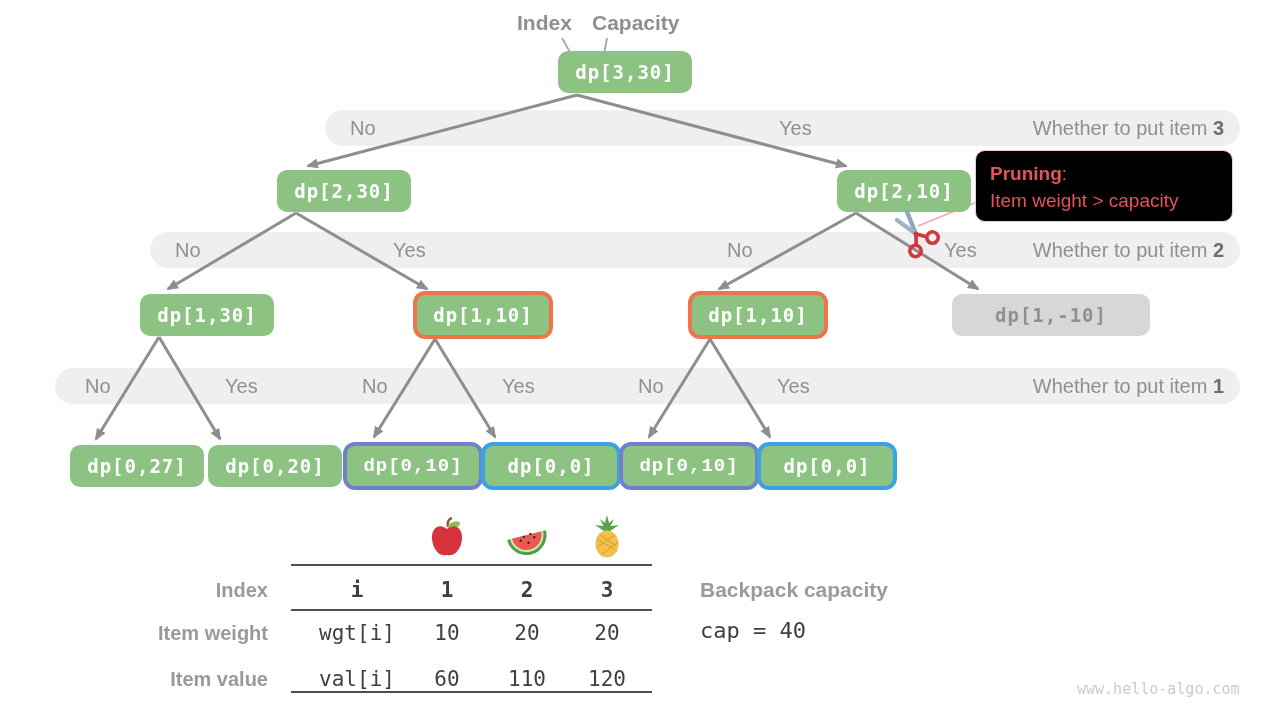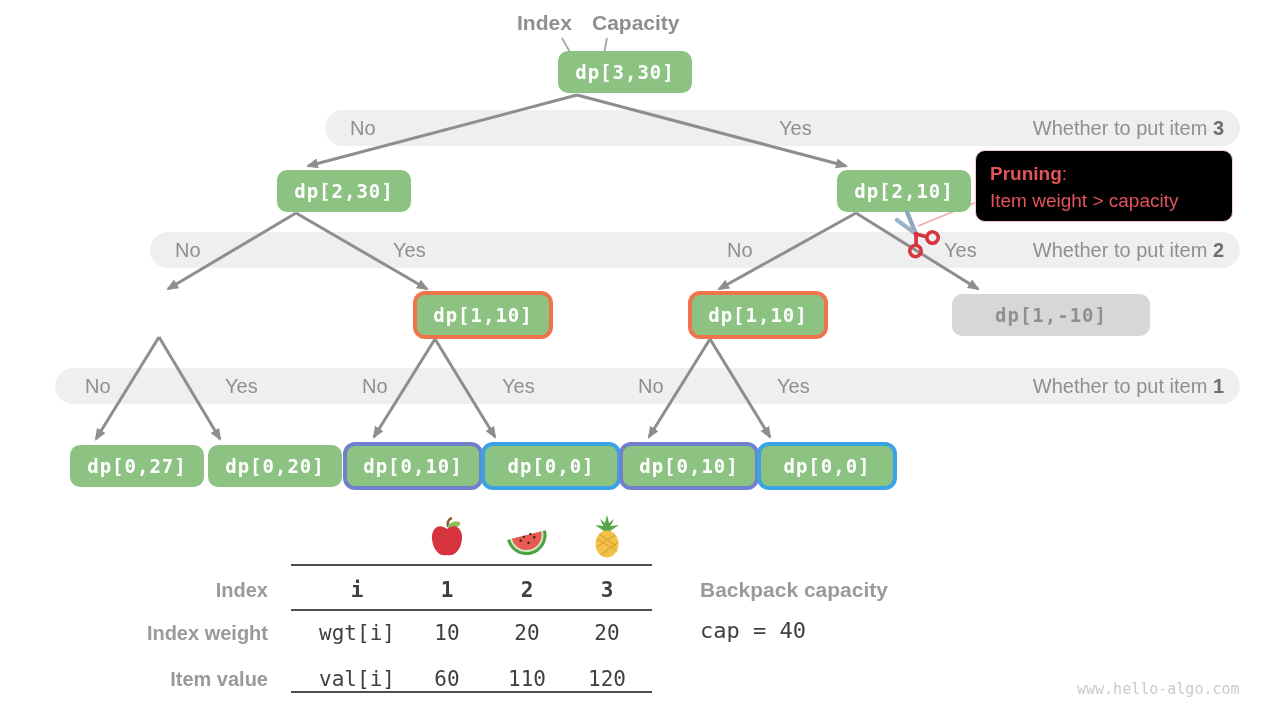--- a/index.html
+++ b/index.html
@@ -10,21 +10,21 @@
   .dlabel{position:absolute;top:50%;transform:translateY(-50%);font-size:20px;color:#8f8f8f;}
   .q{position:absolute;right:16px;top:50%;transform:translateY(-50%);font-size:20px;color:#8f8f8f;white-space:pre;}
   .q b{color:#6e6e6e;font-weight:bold;}
   svg.overlay{position:absolute;left:0;top:0;z-index:2;}
   .node{position:absolute;height:42px;border-radius:10px;background:#8cc282;color:#fff;
         display:flex;align-items:center;justify-content:center;z-index:3;
         font-family:"DejaVu Sans Mono",monospace;font-weight:bold;font-size:19px;letter-spacing:1px;
         box-sizing:border-box;margin-left:48px;}
   .node.ring{height:48px;border-radius:12px;}
   .node.orange{border:4px solid #f0744b;}
-  .node.purple{border:4px solid #7180cc;}
+  .node.purple{border:4px solid #7180cc;font-family:Liberation Mono, monospace;}
   .node.blue{border:4px solid #3ba2e4;}
   .node.disabled{background:#d7d7d7;color:#909090;}
   .prune-box{position:absolute;left:975px;top:150px;width:258px;height:72px;box-sizing:border-box;
              background:#000000;border:1px solid #f6c9ce;border-radius:10px;z-index:4;
              padding:9px 14px;font-size:19px;color:#e4535a;line-height:27px;}
   .prune-box .ttl{font-weight:bold;}
   .scissors{position:absolute;z-index:5;}
   .tbl-label{font-weight:bold;font-size:20px;color:#9a9a9a;text-align:right;}
   .mono{font-family:"DejaVu Sans Mono",monospace;color:#3f3f3f;}
   .trow{position:absolute;display:flex;align-items:center;}
@@ -97,20 +97,21 @@
     <line x1="710" y1="339" x2="770" y2="437" stroke="#8e8e8e" stroke-width="3" marker-end="url(#ah)"></line>
 
     <line x1="918" y1="226" x2="977" y2="202" stroke="#f0a9ad" stroke-width="1.5"></line>
   </svg>
 
   <div class="node" style="left:510px;top:51px;width:134px;">dp[3,30]</div>
 
   <div class="node" style="left:229px;top:170px;width:134px;">dp[2,30]</div>
   <div class="node" style="left:789px;top:170px;width:134px;">dp[2,10]</div>
 
+  <div class="node" style="left:92px;top:294px;width:134px;">dp[1,30]</div>
   <div class="node ring orange" style="left:365px;top:291px;width:140px;">dp[1,10]</div>
   <div class="node ring orange" style="left:640px;top:291px;width:140px;">dp[1,10]</div>
   <div class="node disabled" style="left:904px;top:294px;width:198px;">dp[1,-10]</div>
 
   <div class="node" style="left:22px;top:445px;width:134px;">dp[0,27]</div>
   <div class="node" style="left:160px;top:445px;width:134px;">dp[0,20]</div>
   <div class="node ring purple" style="left:295px;top:442px;width:140px;">dp[0,10]</div>
   <div class="node ring blue" style="left:433px;top:442px;width:140px;">dp[0,0]</div>
   <div class="node ring purple" style="left:571px;top:442px;width:140px;">dp[0,10]</div>
   <div class="node ring blue" style="left:709px;top:442px;width:140px;">dp[0,0]</div>
@@ -169,21 +170,21 @@
 
   <div class="trow" style="left:128px;top:572px;height:36px;">
     <div class="c0 tbl-label">Index</div>
     <div style="width:39px"></div>
     <div class="ci mono" style="font-weight:bold">i</div>
     <div class="c mono" style="font-weight:bold">1</div>
     <div class="c mono" style="font-weight:bold">2</div>
     <div class="c mono" style="font-weight:bold">3</div>
   </div>
   <div class="trow" style="left:128px;top:615px;height:36px;">
-    <div class="c0 tbl-label">Index weight</div>
+    <div class="c0 tbl-label">Item weight</div>
     <div style="width:39px"></div>
     <div class="ci mono">wgt[i]</div>
     <div class="c mono">10</div>
     <div class="c mono">20</div>
     <div class="c mono">20</div>
   </div>
   <div class="trow" style="left:128px;top:655px;height:36px;align-items:flex-end;">
     <div class="c0 tbl-label">Item value</div>
     <div style="width:39px"></div>
     <div class="ci mono">val[i]</div>

